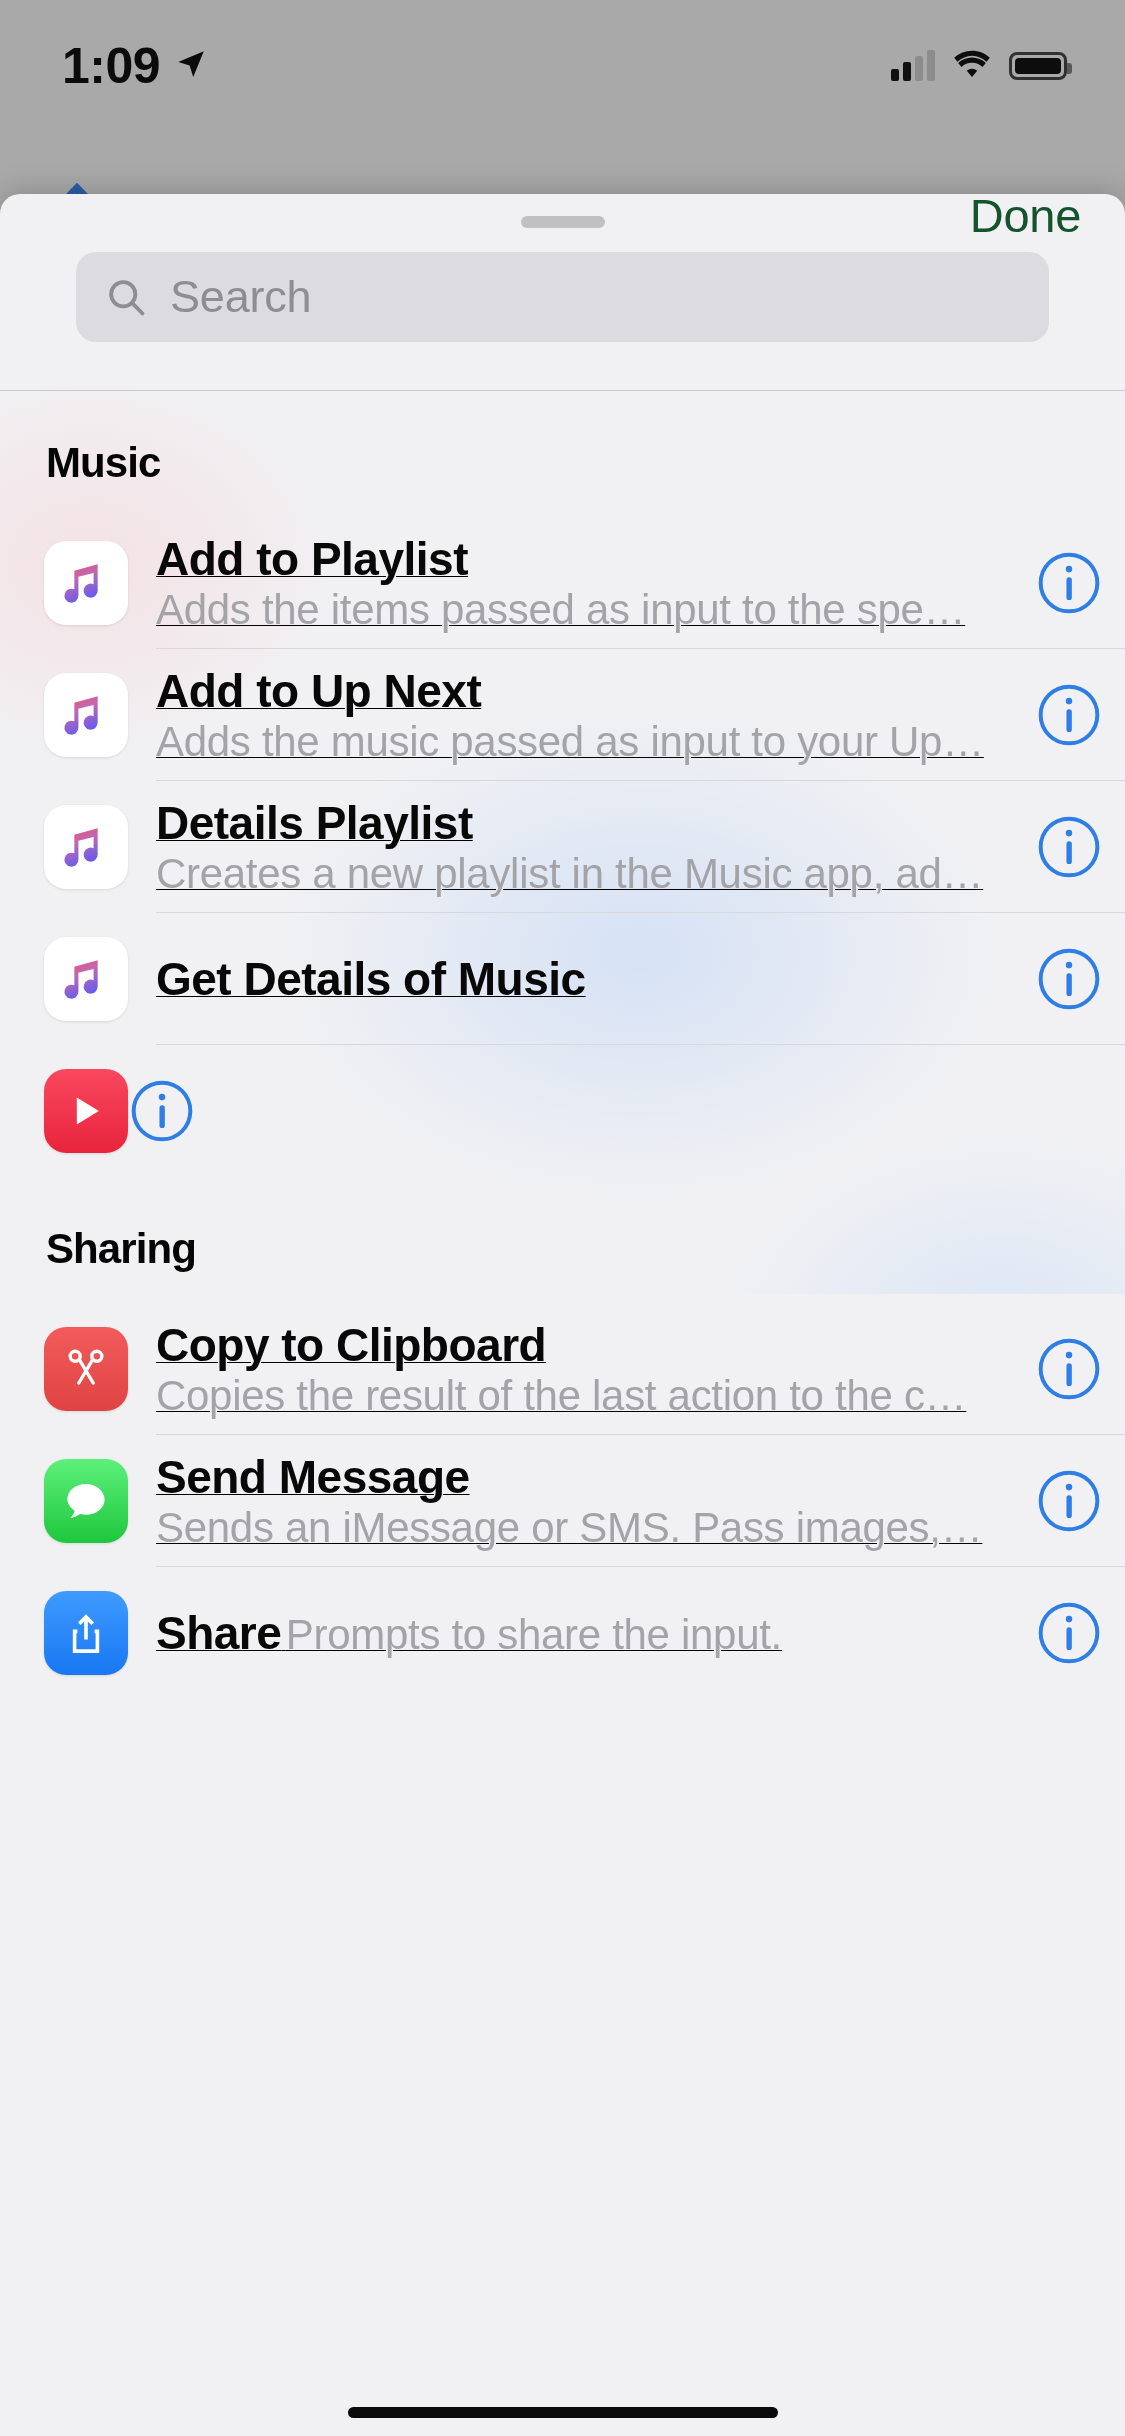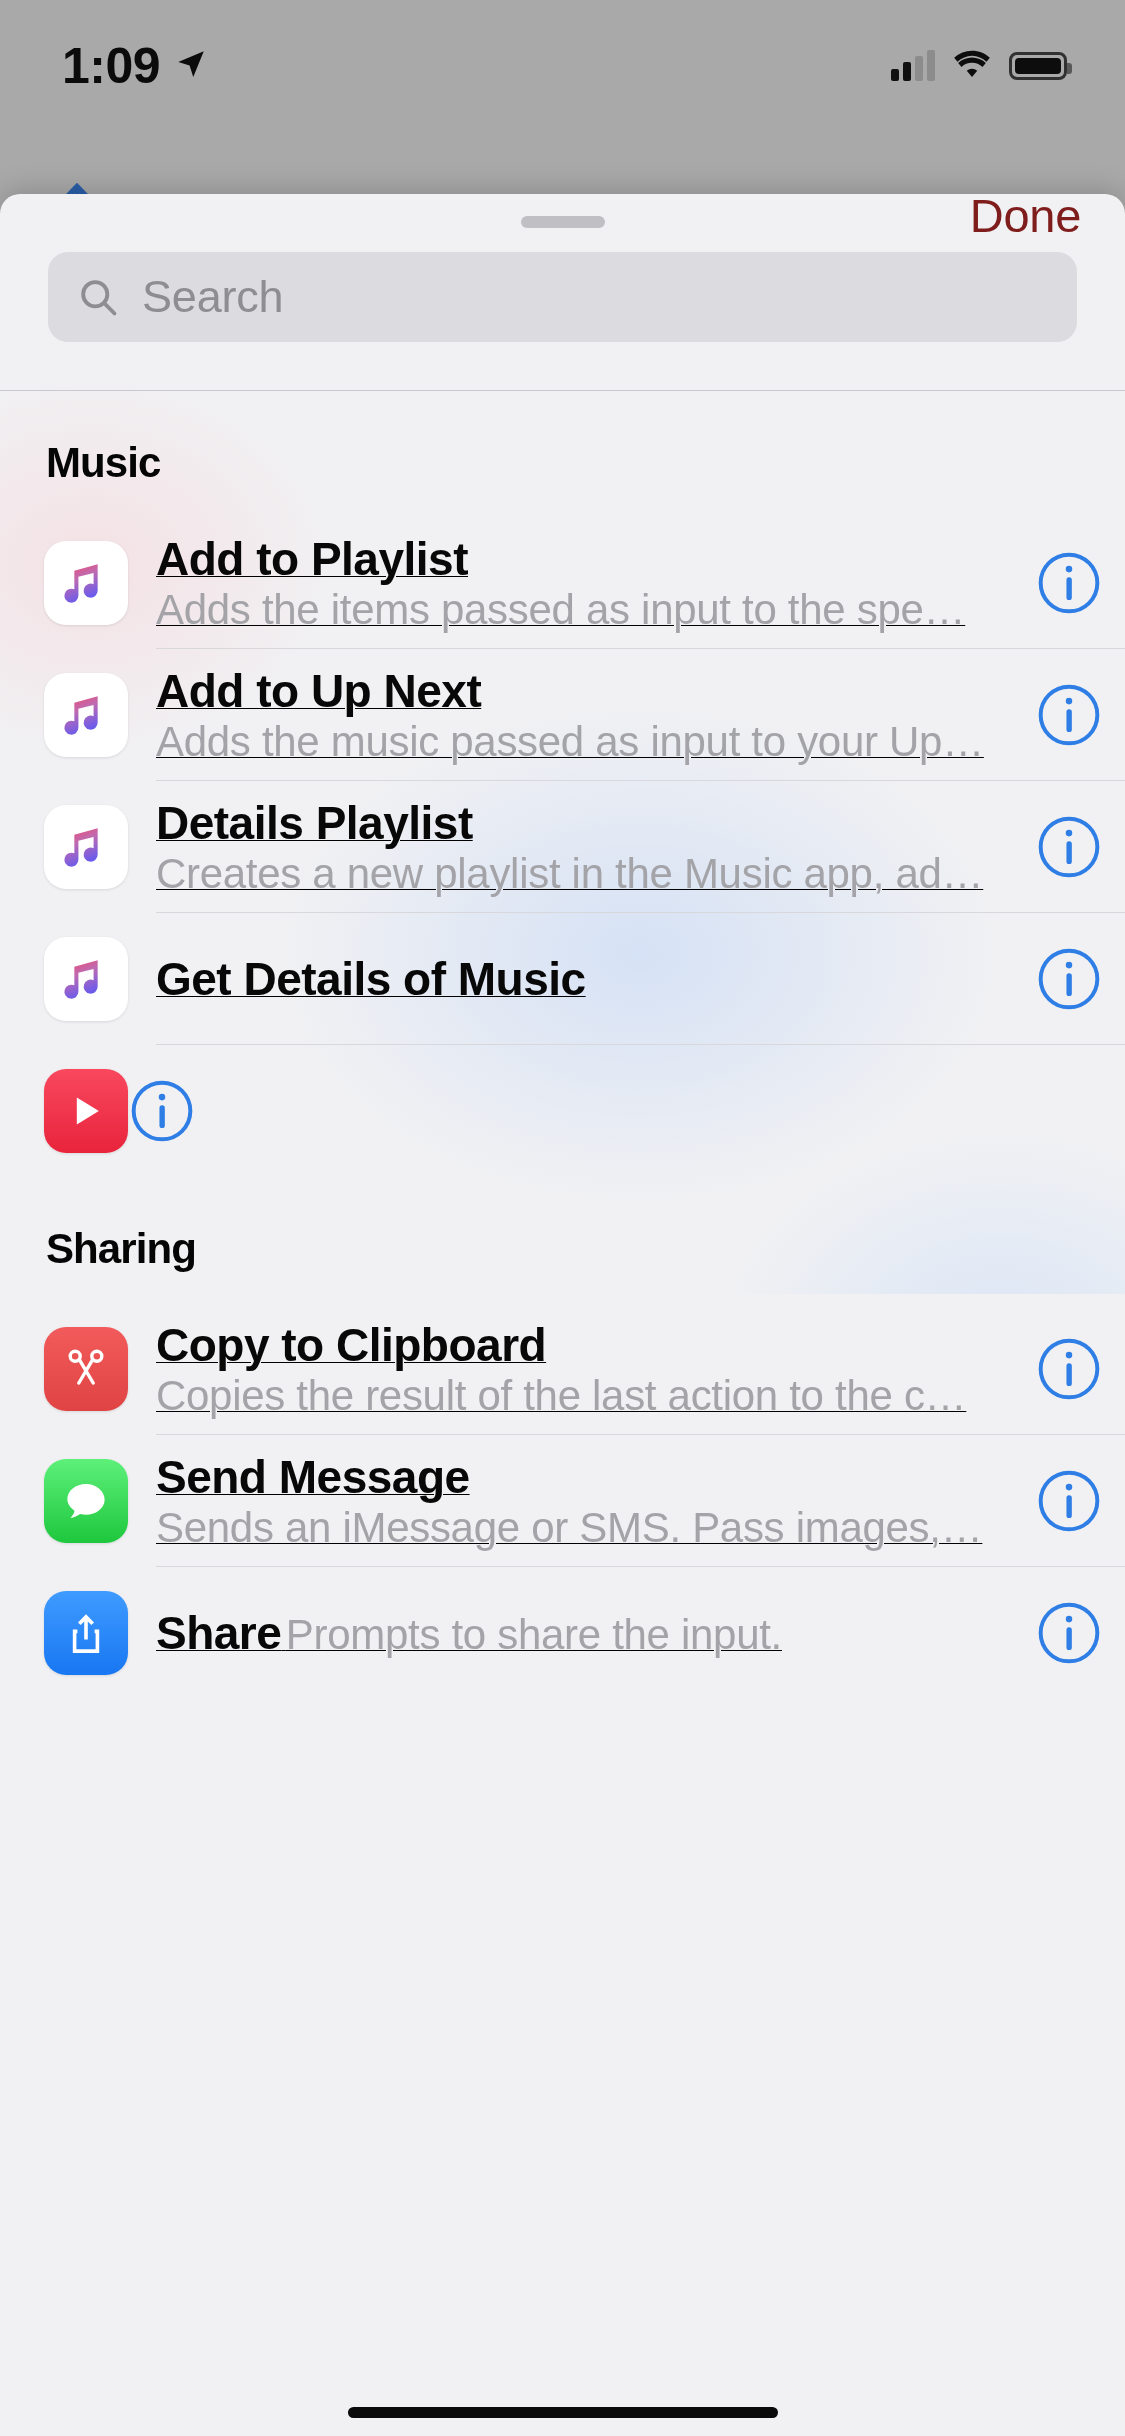--- a/index.html
+++ b/index.html
@@ -45,21 +45,21 @@
   
   #host-nav {
     position:absolute; top:160px; left:0; width:1125px; height:110px;
     display:flex; align-items:center; justify-content:space-between;
     padding:0 44px;
   }
   #host-title {
     position:absolute; left:0; right:0; text-align:center;
     font-size:47px; font-weight:700; color:#0a0a0a; letter-spacing:-0.4px;
   }
-  #host-done { font-size:47px; color:#7f1d1d; position:relative; z-index:2; letter-spacing:-0.3px; }
+  #host-done { font-size:47px; color:#14532d; position:relative; z-index:2; letter-spacing:-0.3px; }
 
   
   #sheet {
     position:absolute; left:0; top:194px; width:1125px; height:2242px;
     background:#f1f1f3;
     border-radius:20px 20px 0 0;
     overflow:hidden;
     box-shadow:0 -4px 28px rgba(0,0,0,.18);
   }
   #sheet-glow{
@@ -68,21 +68,21 @@
       radial-gradient(520px 360px at 640px 760px, rgba(150,190,250,.30), rgba(150,190,250,0) 70%),
       radial-gradient(400px 300px at 1000px 1150px, rgba(160,200,255,.28), rgba(160,200,255,0) 72%),
       radial-gradient(360px 280px at 90px 370px, rgba(255,170,180,.22), rgba(255,170,180,0) 70%);
     pointer-events:none;
   }
   #grabber {
     position:absolute; left:50%; transform:translateX(-50%); top:22px;
     width:84px; height:12px; border-radius:6px; background:#c0c0c4;
   }
 
-  #search-wrap { position:absolute; top:58px; left:0; width:1125px; padding:0 48px; }
+  #search-wrap { position:absolute; top:58px; left:0; width:1125px; padding:0 76px; }
   #searchbar {
     height:90px; border-radius:20px;
     background:rgba(205,205,212,.60);
     display:flex; align-items:center; gap:22px; padding:0 28px;
   }
   #search-icon svg { display:block; }
   #search-input {
     border:0; background:transparent; outline:none; flex:1;
     font-family:"Liberation Sans", sans-serif;
     font-size:45px; color:#8d8d92; letter-spacing:-0.2px;

